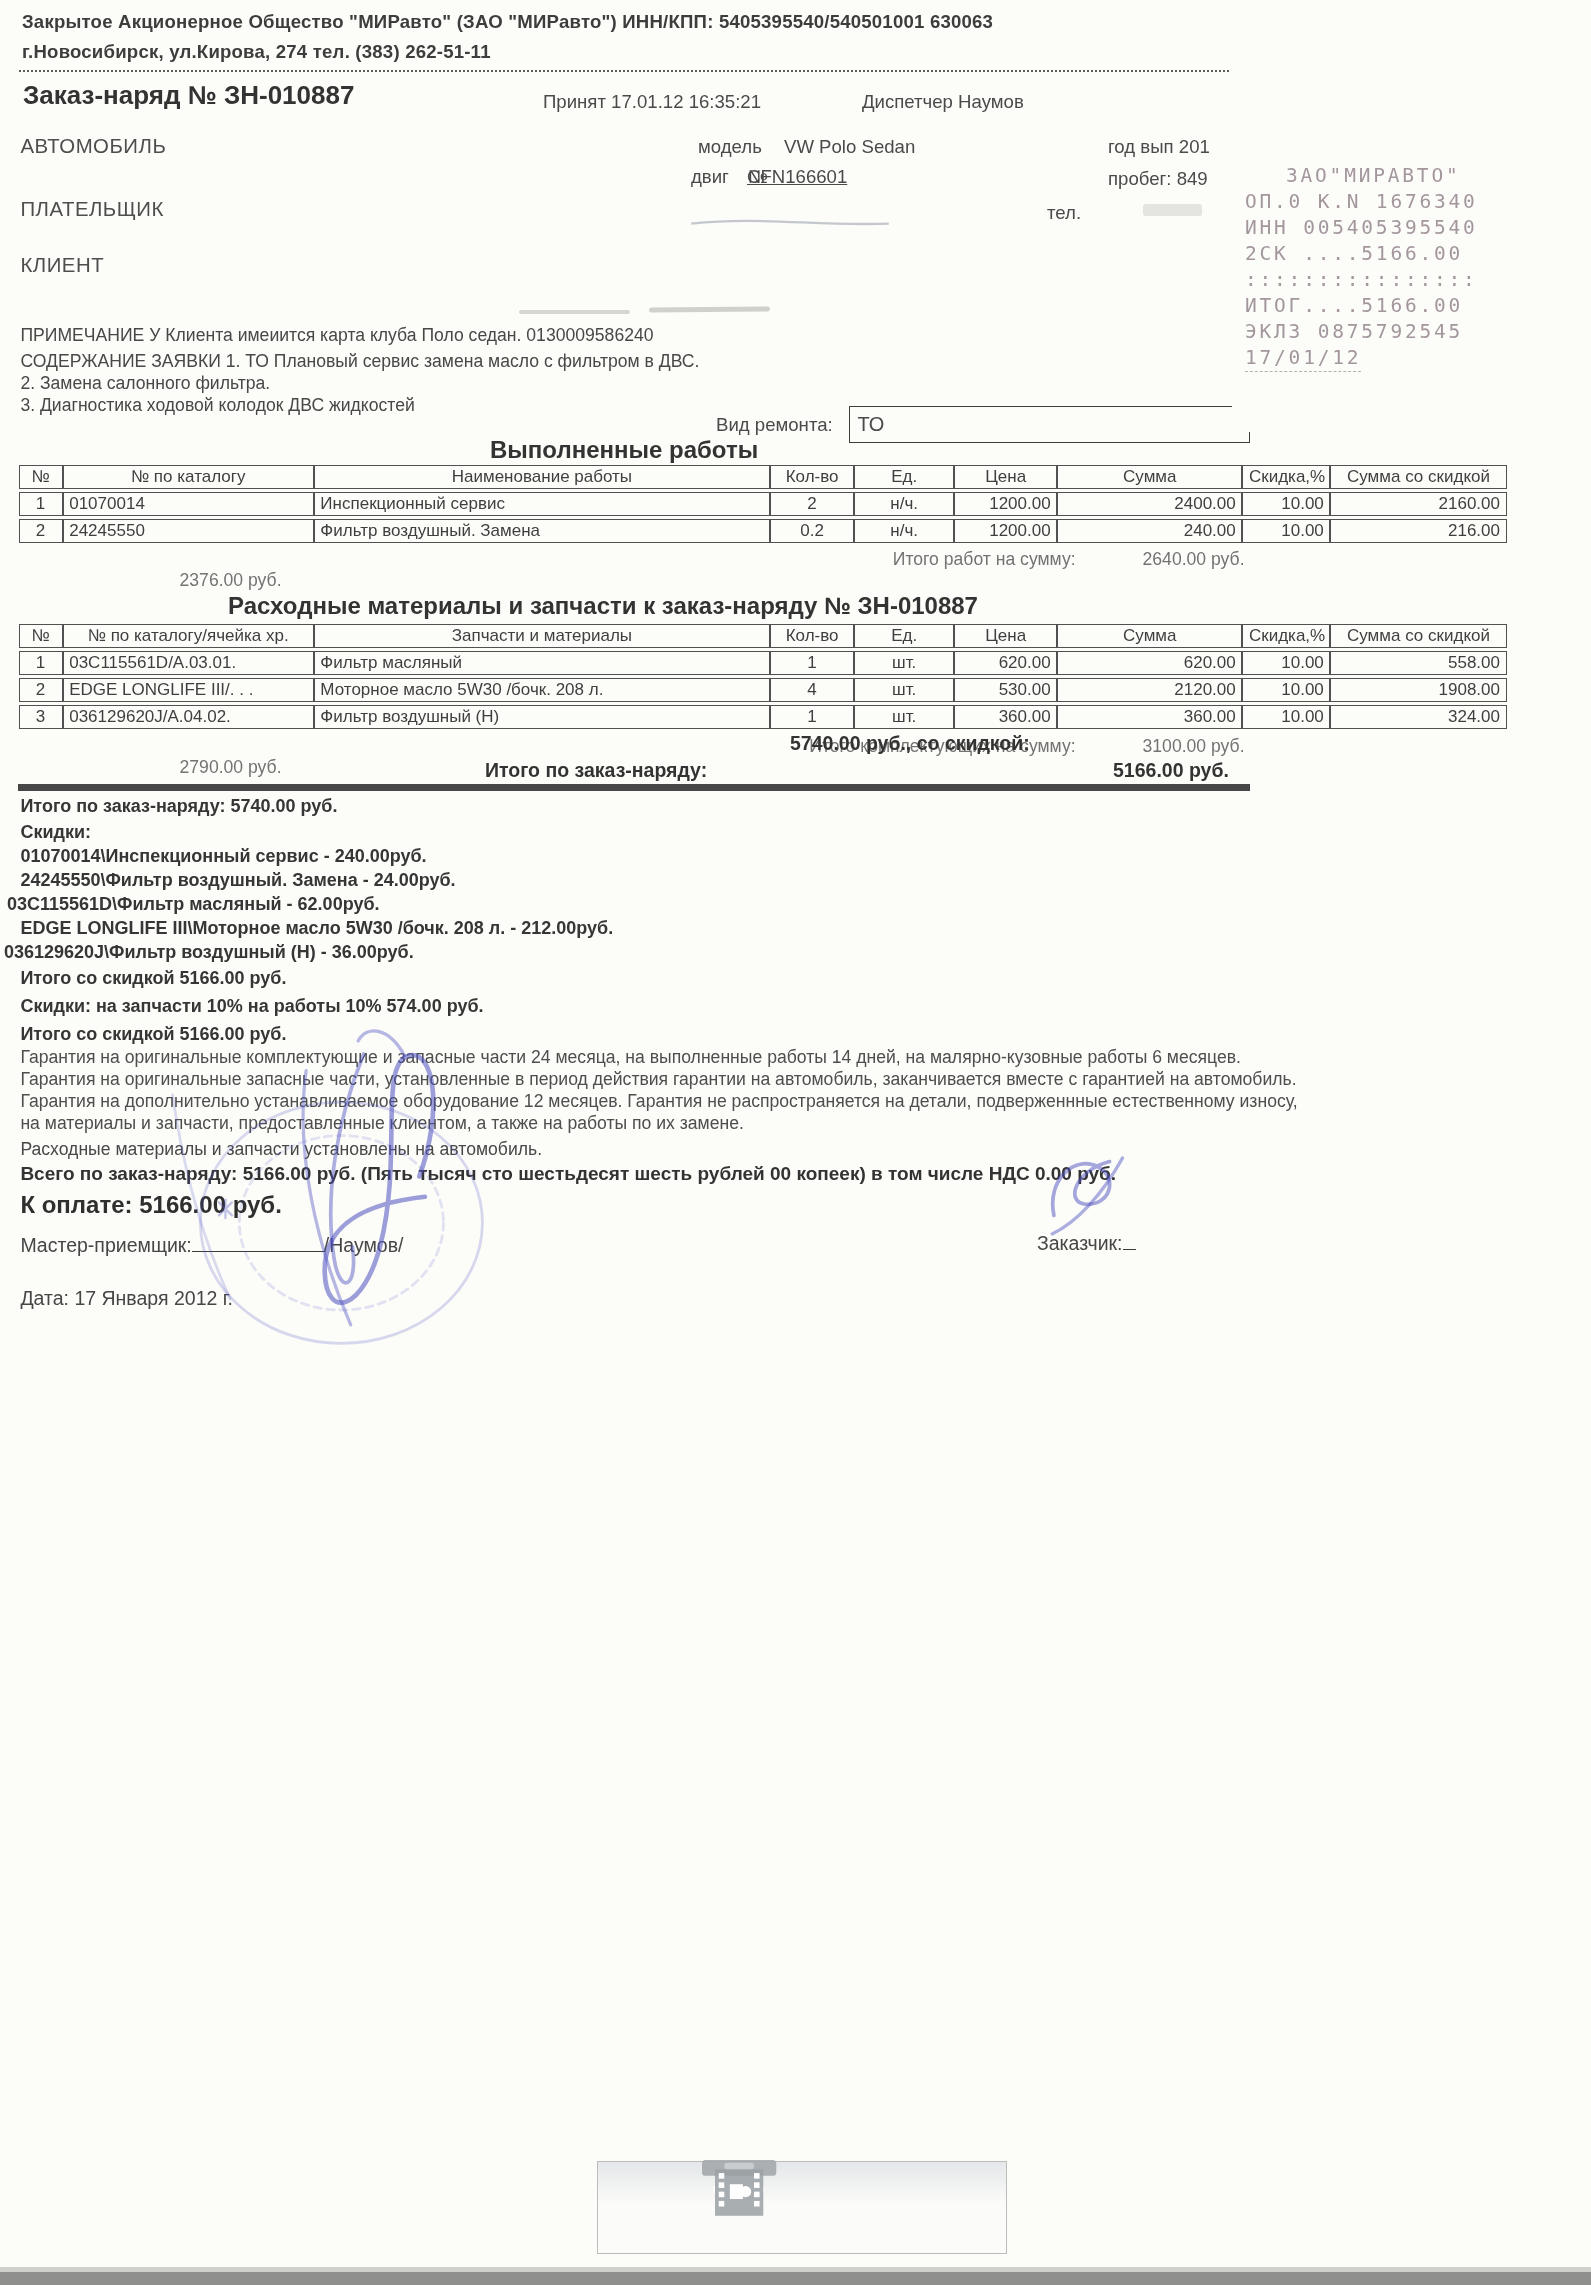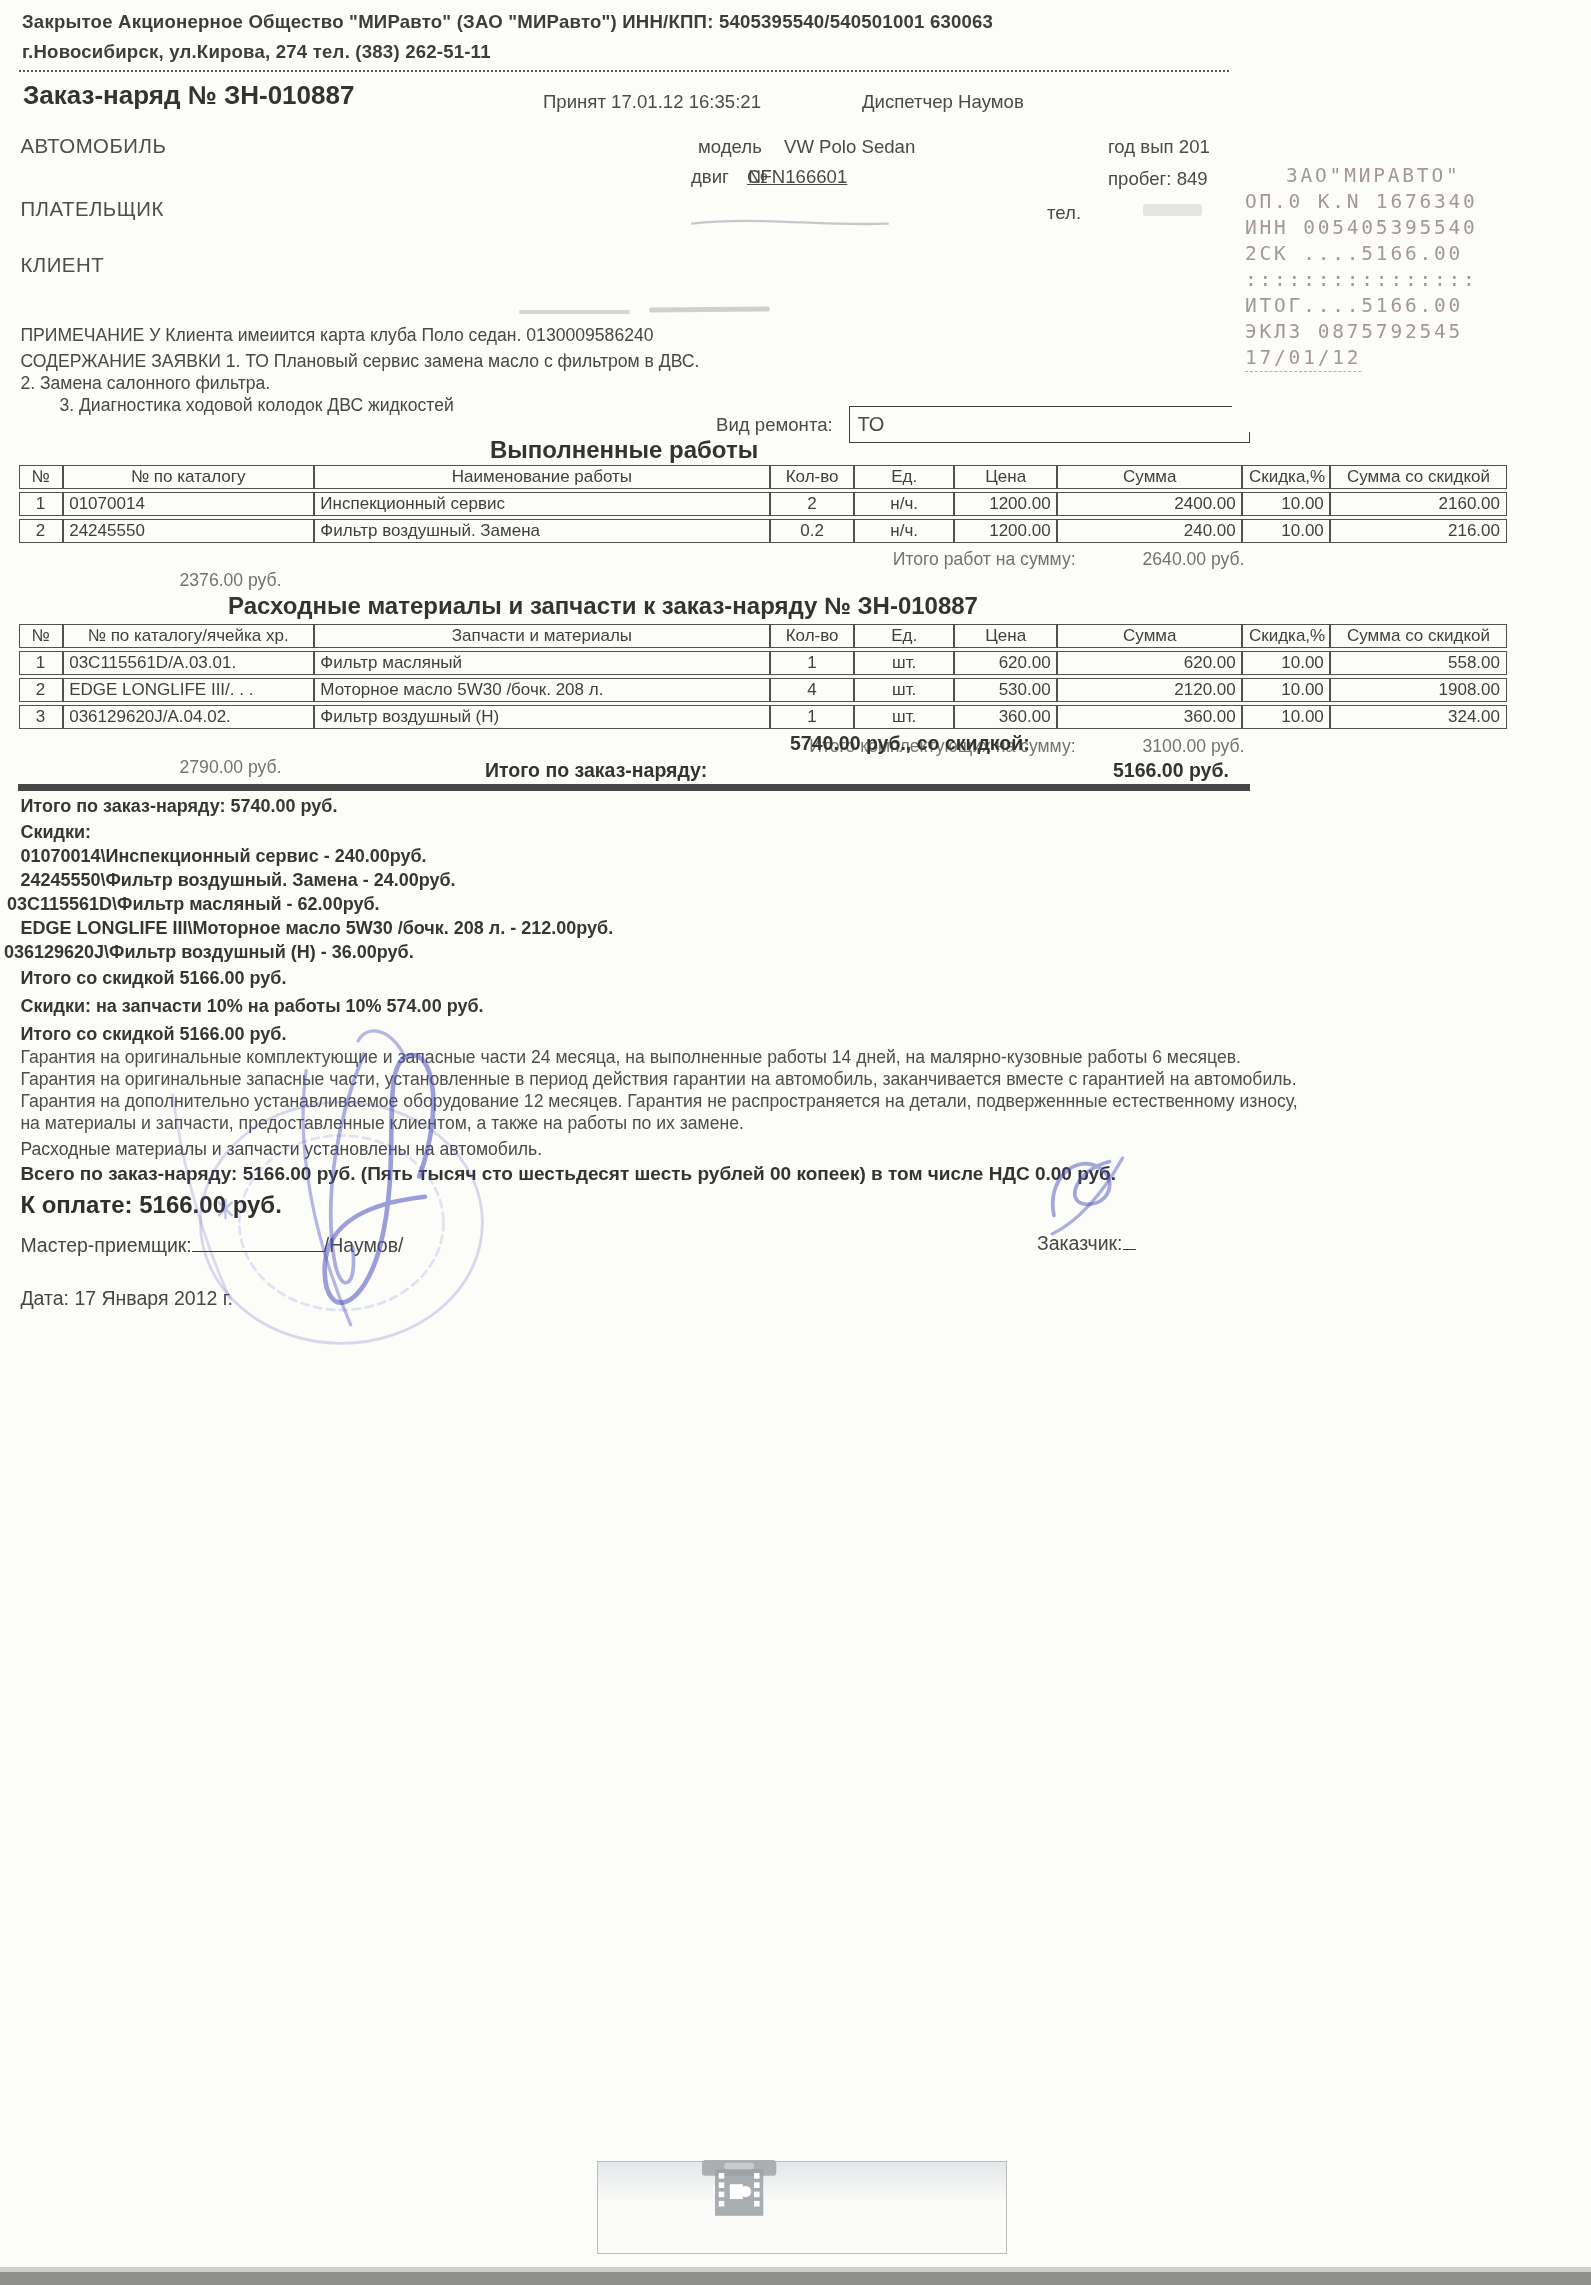--- a/index.html
+++ b/index.html
@@ -80,21 +80,21 @@
   <div class="smudge" style="left:1143px;top:204px;width:59px;height:12px;background:#e4e4e0;"></div>
   <div class="smudge" style="left:519px;top:310px;width:111px;height:3.7px;background:#d6d6d2;"></div>
   <div class="smudge" style="left:649px;top:307px;width:121px;height:4.6px;background:#d0d0cc;transform:rotate(-.6deg);"></div>
   <svg class="overlay" width="1592" height="2286" viewBox="0 0 1716 2464">
     <path d="M745,241 C 820,233 880,244 958,241" stroke="#c4c8cd" stroke-width="2.5" fill="none"></path>
   </svg>
 
   <div class="abs note" style="left:20.4px;top:325px;">ПРИМЕЧАНИЕ У Клиента имеиится карта клуба Поло седан. 0130009586240</div>
   <div class="abs note" style="left:20.4px;top:351px;">СОДЕРЖАНИЕ ЗАЯВКИ 1. ТО Плановый сервис замена масло с фильтром в ДВС.</div>
   <div class="abs note" style="left:20.4px;top:373px;">2. Замена салонного фильтра.</div>
-  <div class="abs note" style="left:20.4px;top:395px;margin-left:39px;">3. Диагностика ходовой колодок ДВС жидкостей</div>
+  <div class="abs note" style="left:20.4px;top:395px;">3. Диагностика ходовой колодок ДВС жидкостей</div>
 
   <div class="abs fld" style="left:716px;top:414px;">Вид ремонта:</div>
   <div class="repair-box" style="left:849px;top:406px;width:399px;height:35px;">
     <div class="abs fld" style="left:7.4px;top:5.6px;font-size:20px;">ТО</div>
   </div>
 
   <div class="abs h-title" style="left:490px;top:436px;">Выполненные работы</div>
   <table class="doc" style="left:18.6px;top:462px;width:1488px;">
     <colgroup>
         <col style="width:44px">

